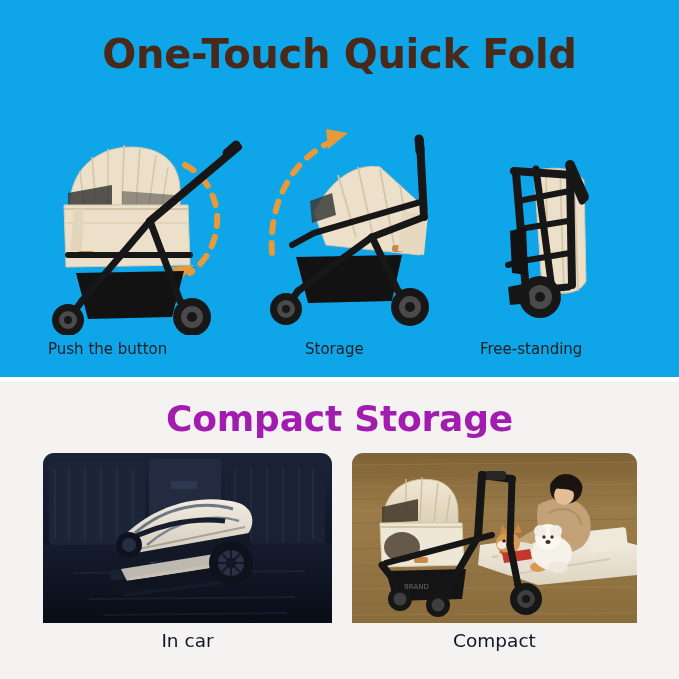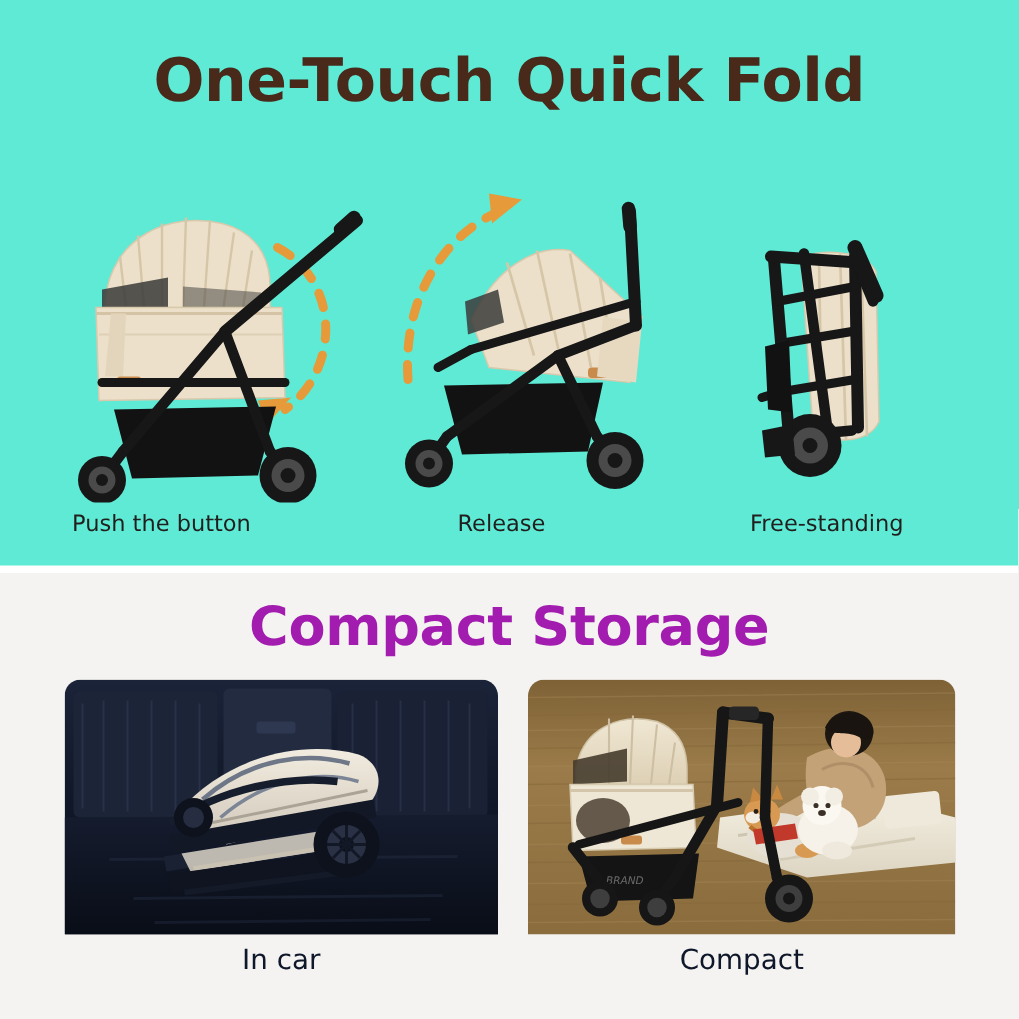--- a/index.html
+++ b/index.html
@@ -21,21 +21,21 @@
     background: #f4f3f1;
     overflow: hidden;
   }
 
   
   .section-fold {
     position: absolute;
     left: 0; top: 0;
     width: 679px;
     height: 379px;
-    background: #5eead4;
+    background: #0ea5e9;
   }
   .title-main {
     position: absolute;
     left: 0; top: 31px;
     width: 679px;
     text-align: center;
     font-size: 40px;
     font-weight: 700;
     letter-spacing: -0.3px;
     color: #48291a;
@@ -77,21 +77,21 @@
   .cap {
     position: absolute;
     top: 0;
     font-size: 15px;
     color: #211f1e;
     font-family: "DejaVu Sans", sans-serif;
     white-space: nowrap;
   }
   .cap-1 { left: 48px; }
   .cap-2 { left: 305px; }
-  .cap-3 { left: 480px; margin-left: 20px; }
+  .cap-3 { left: 480px; }
 
   
   .section-storage {
     position: absolute;
     left: 0; top: 382px;
     width: 679px;
     height: 297px;
     background: #f4f3f1;
   }
   .title-sub {
@@ -105,21 +105,20 @@
     color: #a21caf;
     font-family: "DejaVu Sans", sans-serif;
     white-space: nowrap;
   }
   .photo {
     position: absolute;
     top: 71px;
     height: 210px;
     border-radius: 11px;
     overflow: hidden;
-    font-style: italic;
   }
   .photo-car   { left: 43px;  width: 289px; }
   .photo-camp  { left: 352px; width: 285px; }
 
   .cap-bottom {
     position: absolute;
     top: 248px;
     font-size: 18.5px;
     color: #0f172a;
     font-family: "DejaVu Sans", sans-serif;
@@ -273,21 +272,21 @@
             <circle cx="80" cy="192" r="5" fill="#171717"></circle>
             <path d="M48 182 L68 178 L70 198 L50 200 Z" fill="#171717"></path>
           </g>
         </svg>
       </div>
 
     </div>
 
     <div class="caption-row">
       <div class="cap cap-1">Push the button</div>
-      <div class="cap cap-2">Release</div>
+      <div class="cap cap-2">Storage</div>
       <div class="cap cap-3">Free-standing</div>
     </div>
 
     <div class="divider"></div>
   </div>
 
   <div class="section-storage">
 
     <div class="title-sub">Compact Storage</div>
 

